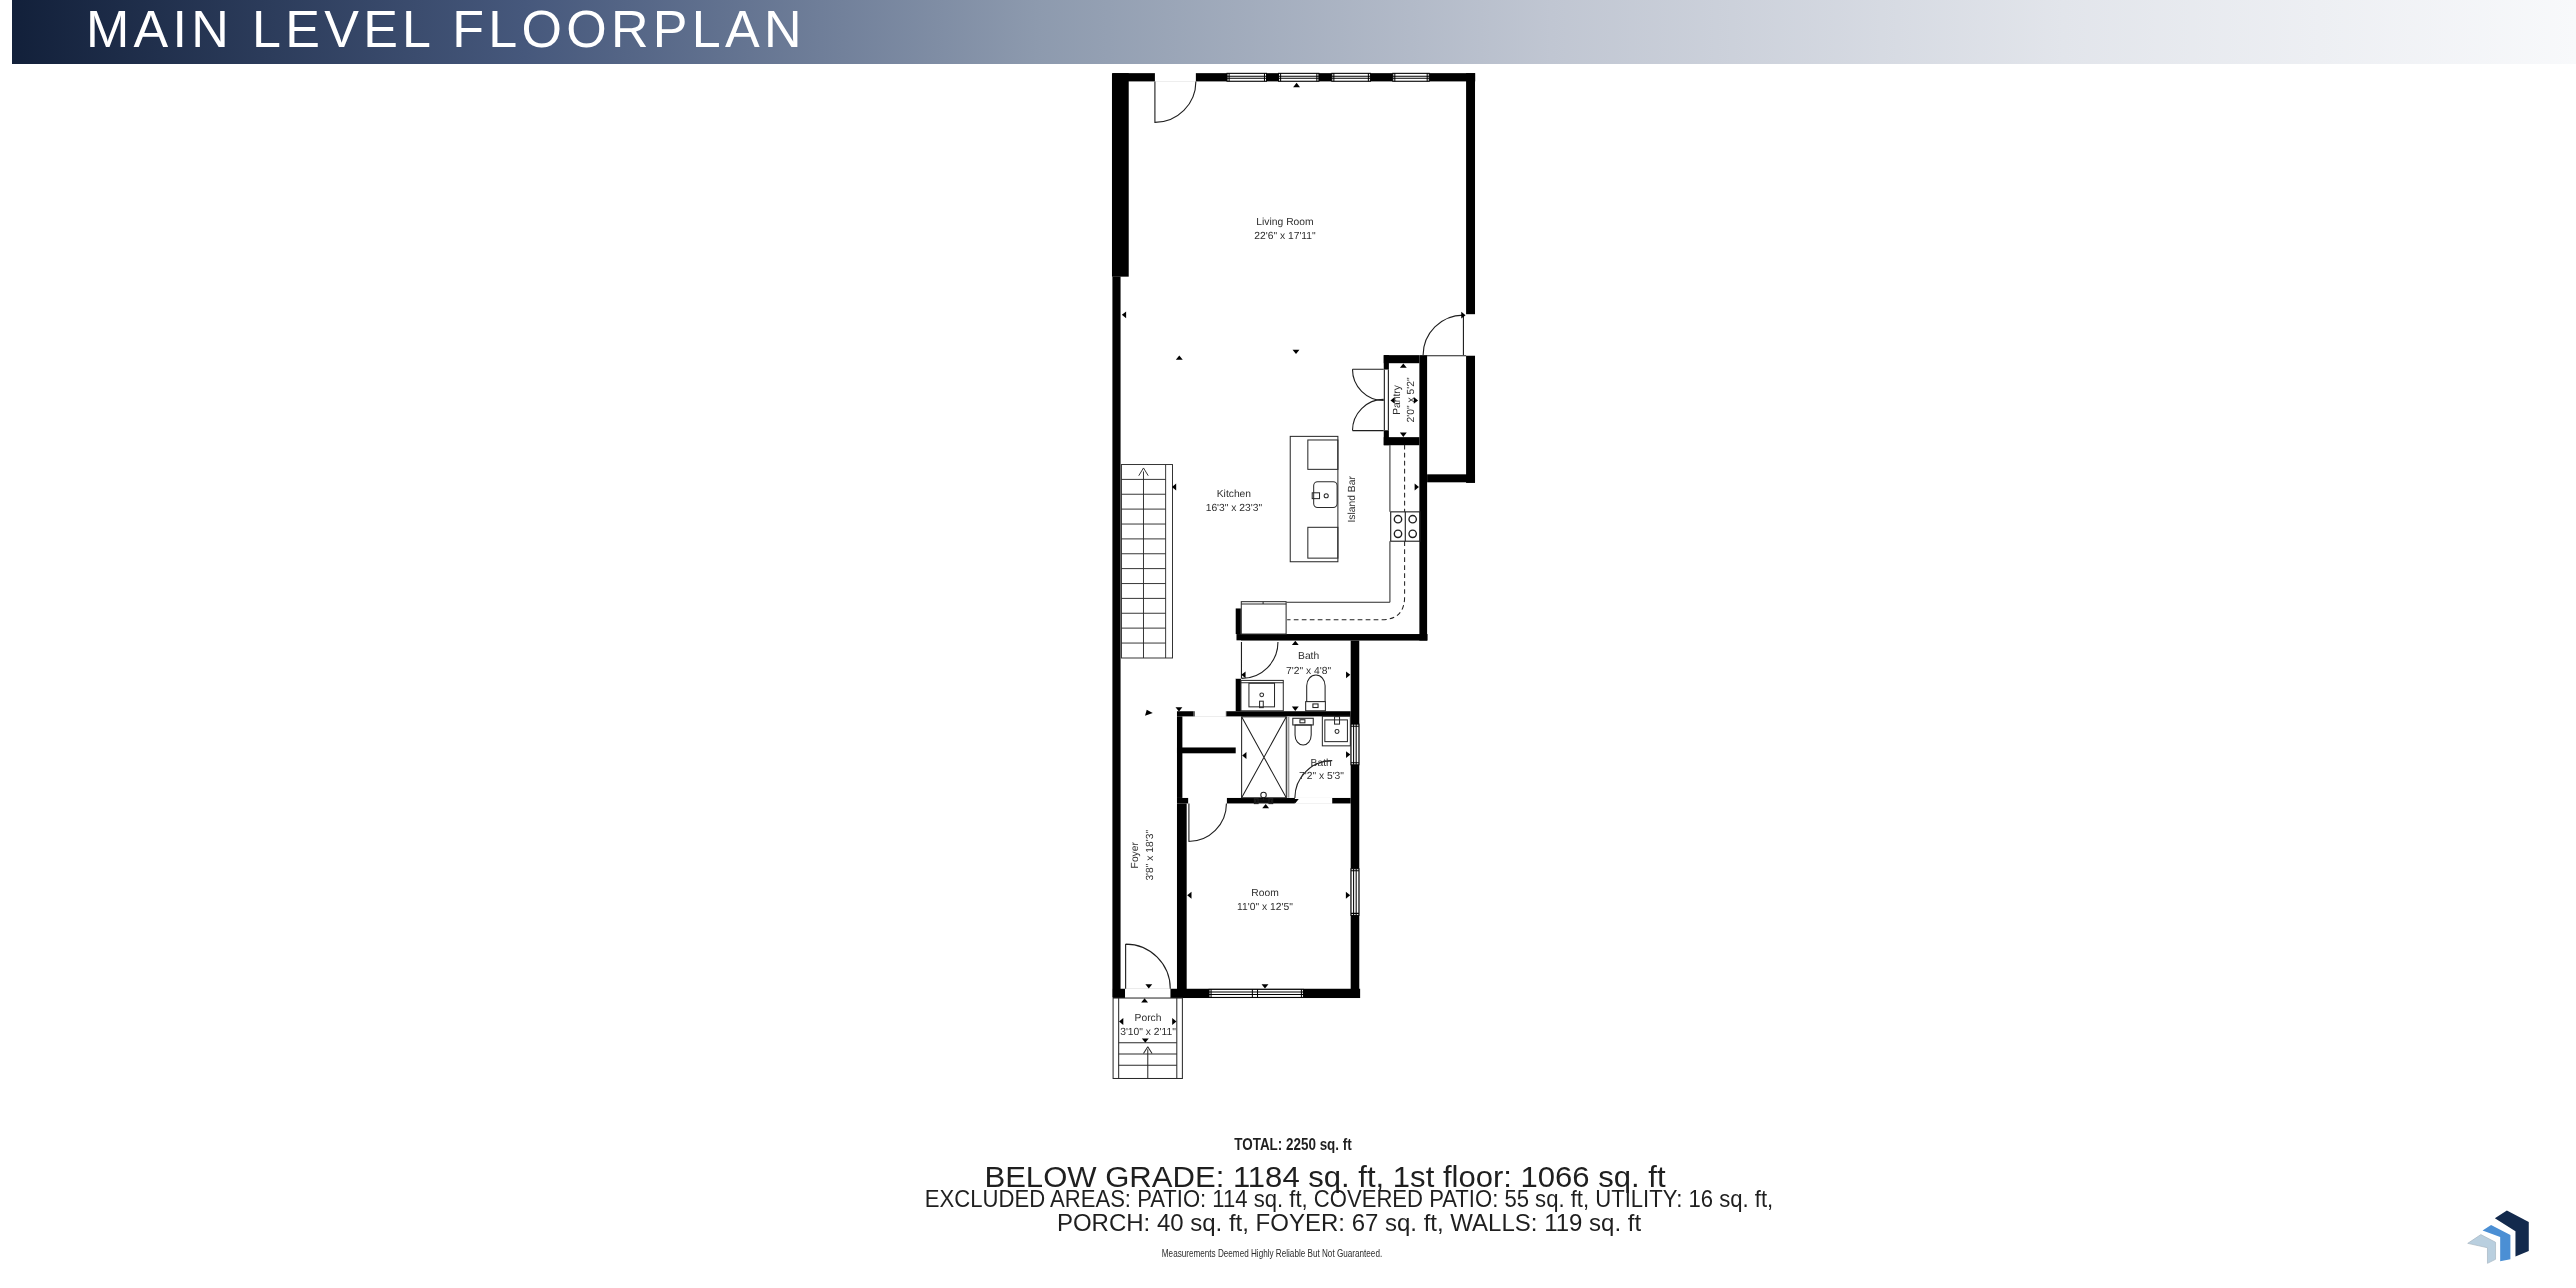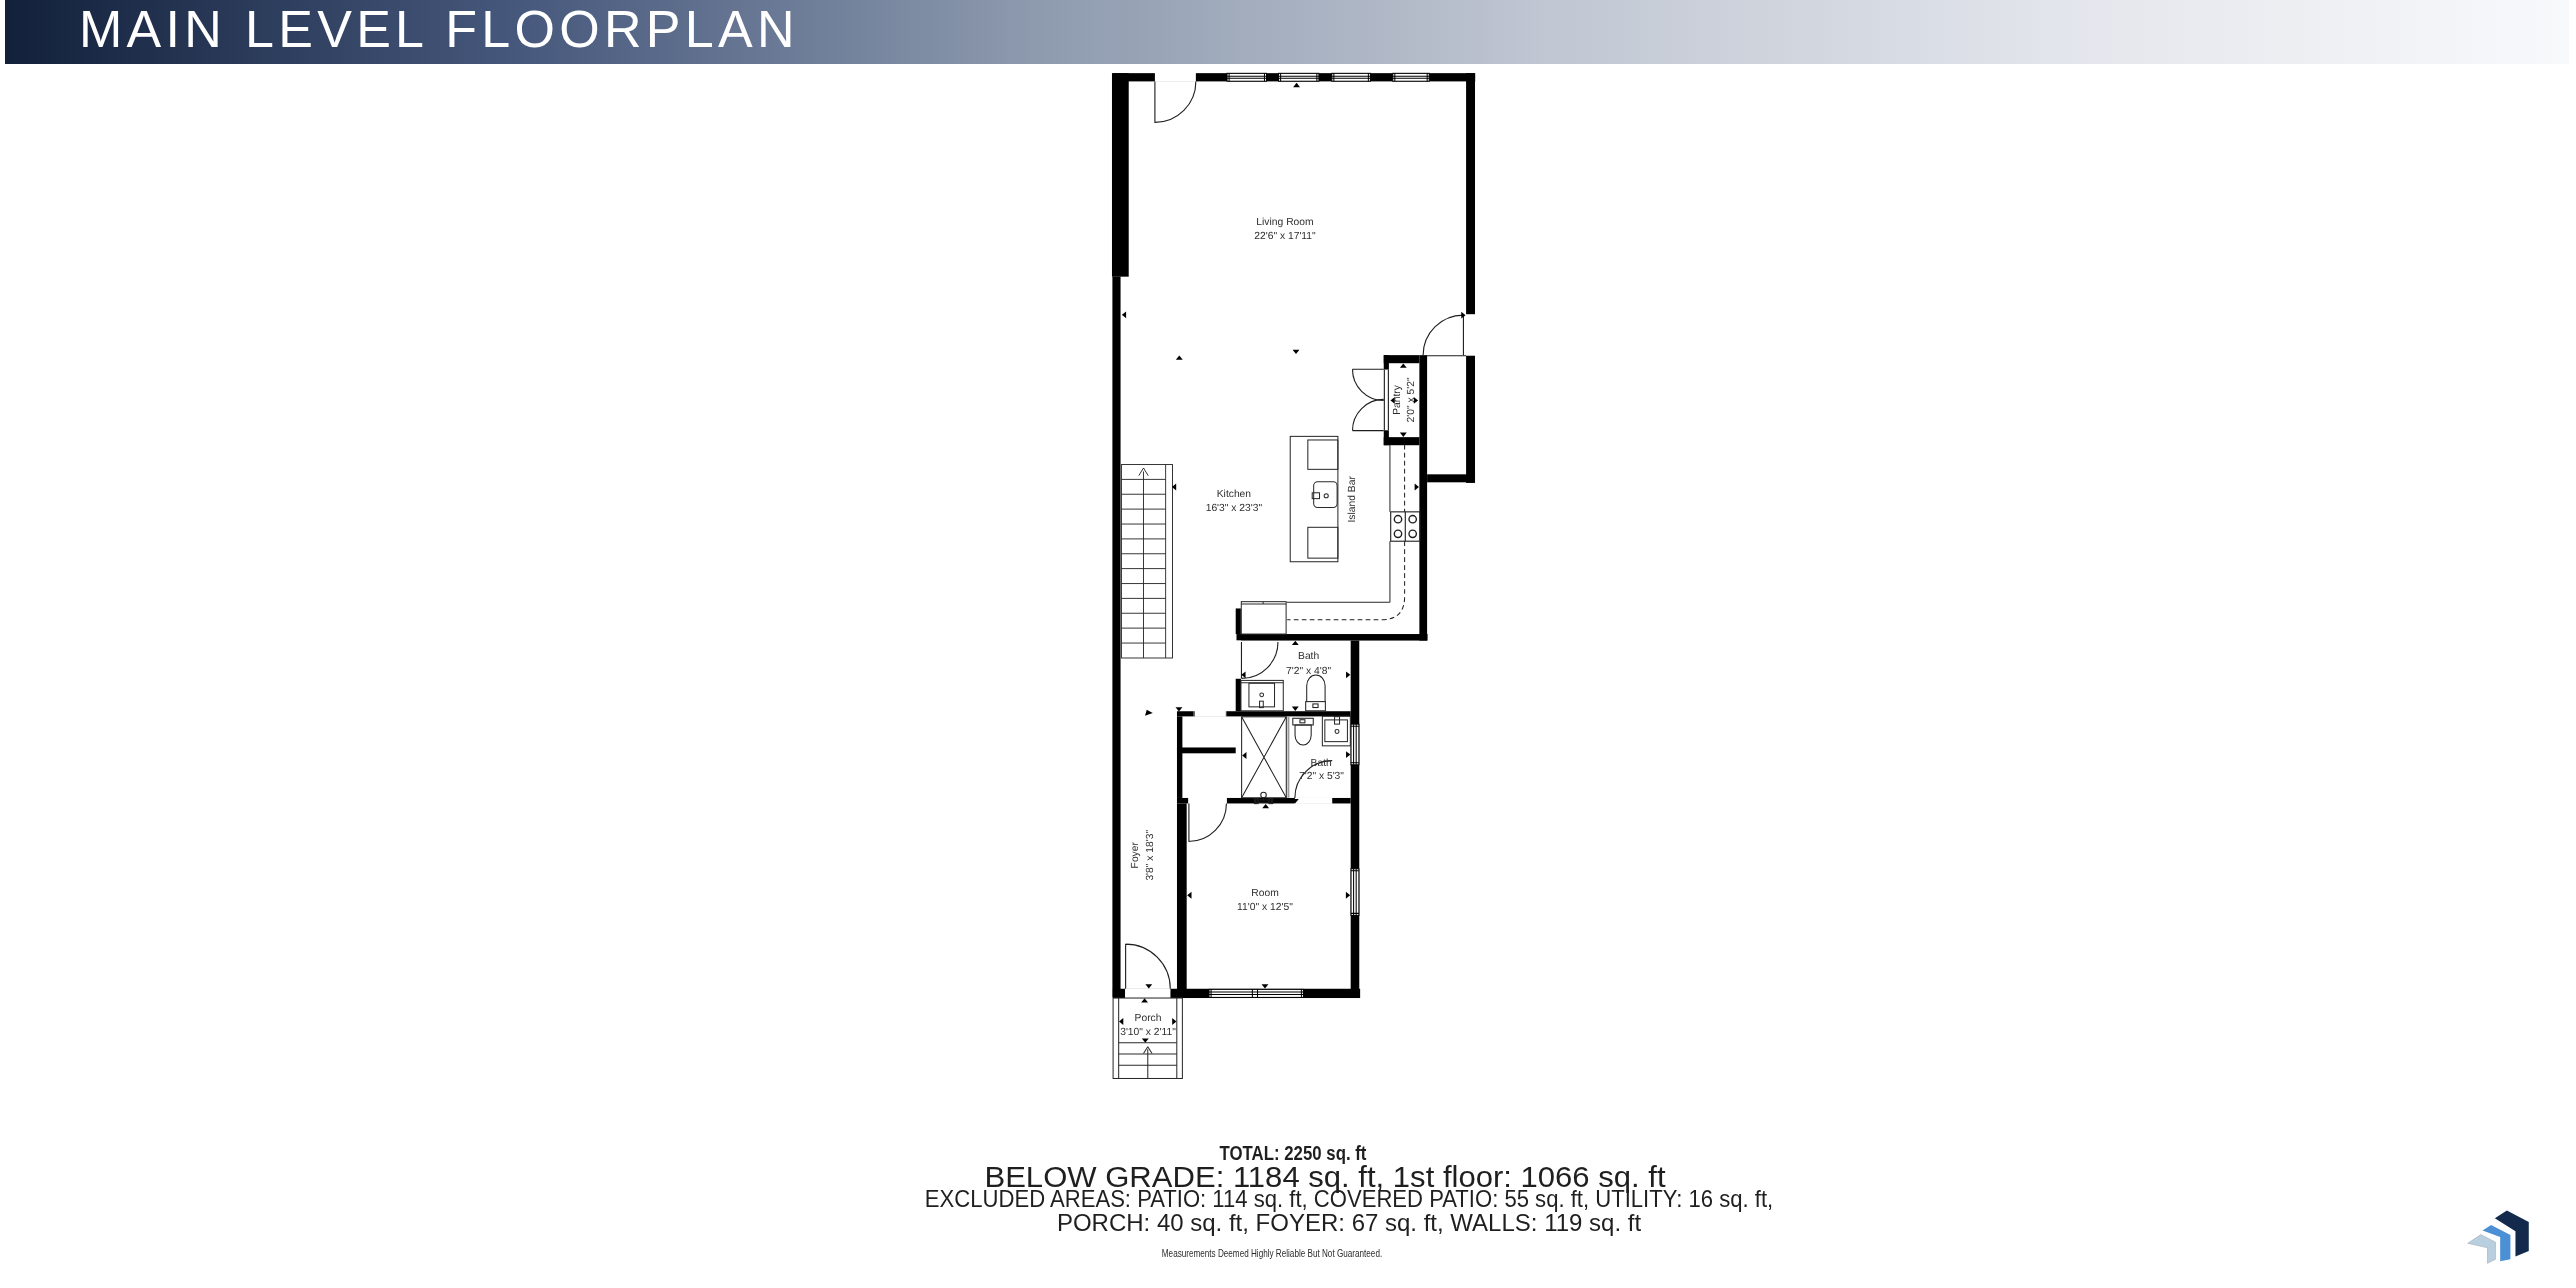--- a/index.html
+++ b/index.html
@@ -1,18 +1,18 @@
 <!DOCTYPE html>
 <html style="font-size:13.7px"><head>
 <meta charset="utf-8">
 <style>
   html,body{margin:0;padding:0;}
   body{width:2576px;height:1288px;background:#ffffff;position:relative;overflow:hidden;
        font-family:"Liberation Sans", sans-serif;-webkit-font-smoothing:antialiased;will-change:transform;}
-  .hdr{position:absolute;left:5px;top:0;width:2552px;height:64px;
+  .hdr{position:absolute;left:12px;top:0;width:2552px;height:64px;
        background:linear-gradient(90deg,#12203a 0%,#46587c 20%,#8d9aae 40%,#c0c6d2 60%,#e2e5eb 80%,#f8f9fb 100%);padding-left:12px;}
   .hdr span{position:absolute;left:74px;top:-0.9px;color:#ffffff;font-size:52px;letter-spacing:4.3px;
        font-weight:400;white-space:nowrap;}
   .bt{position:absolute;white-space:nowrap;transform:translateX(-50%);color:#1f1f1f;}
 </style>
 </head>
 <body>
 
 <div class="hdr">
     <span>MAIN LEVEL FLOORPLAN</span>
@@ -298,21 +298,21 @@
 <text x="1337" y="1205.5">3'10" x 2'11"</text>
 </g>
 
 <path d="M2873.9,1448.0 L2889.2,1437.8 L2906.3,1446.7 L2906.3,1466.6 L2896.9,1471.3 L2896.9,1453.1 Z" fill="#b9cfdf" stroke="#a7b6c2" stroke-width="0.8"></path>
 
 <path d="M2891.2,1433.1 L2901.1,1426.7 L2923.6,1438.4 L2923.6,1466.6 L2911.7,1468.8 L2911.7,1440.7 Z" fill="#4b8fd4"></path>
 
 <path d="M2905.5,1418.9 L2919.5,1409.7 L2945,1423.1 L2945,1456.8 L2929.5,1463.3 L2929.5,1434.0 Z" fill="#132a4d"></path>
 </svg>
 
-<div class="bt" style="left:1293px;top:1136px;font-size:20px;font-weight:bold;margin-top:6px;"><span style="display:inline-block;transform:scaleX(0.84);">TOTAL: 2250 sq. ft</span></div>
+<div class="bt" style="left:1293px;top:1136px;font-size:16px;font-weight:bold;"><span style="display:inline-block;transform:scaleX(0.84);">TOTAL: 2250 sq. ft</span></div>
 
 <div class="bt" style="left:1325px;top:1160px;font-size:30px;"><span style="display:inline-block;transform:scaleX(1.035);">BELOW GRADE: 1184 sq. ft, 1st floor: 1066 sq. ft</span></div>
 
 <div class="bt" style="left:1349px;top:1185px;font-size:24px;"><span style="display:inline-block;transform:scaleX(0.92);">EXCLUDED AREAS: PATIO: 114 sq. ft, COVERED PATIO: 55 sq. ft, UTILITY: 16 sq. ft,</span></div>
 
 <div class="bt" style="left:1349px;top:1209px;font-size:24px;">PORCH: 40 sq. ft, FOYER: 67 sq. ft, WALLS: 119 sq. ft</div>
 
 <div class="bt" style="left:1272px;top:1247px;font-size:11px;font-weight:normal;color:#2b2b2b;"><span style="display:inline-block;transform:scaleX(0.74);">Measurements Deemed Highly Reliable But Not Guaranteed.</span></div>
 
 

